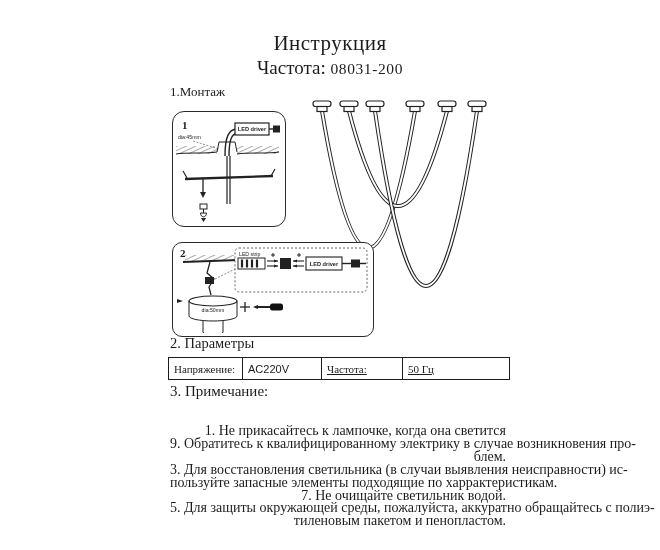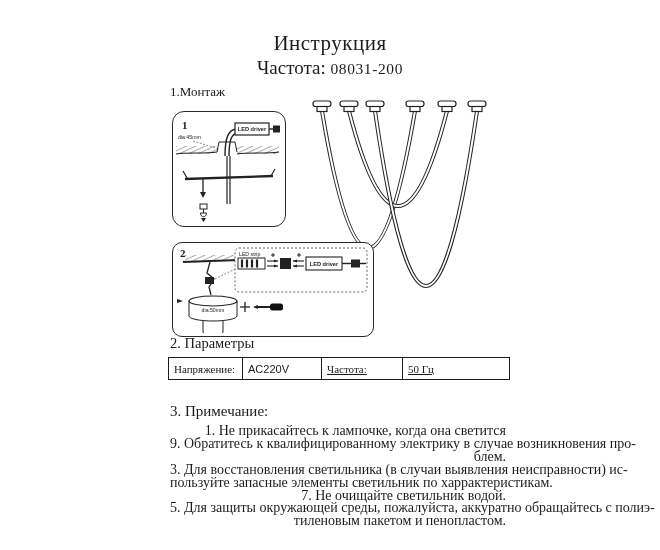--- a/index.html
+++ b/index.html
@@ -6,21 +6,21 @@
   .page{
     position:relative;width:660px;height:528px;background:#ffffff;
     font-family:"Liberation Serif", serif;color:#1c1c1c;overflow:hidden;
   }
   .title{position:absolute;top:31px;left:0;width:660px;text-align:center;
     font-size:21px;letter-spacing:0.5px;}
   .model-line{position:absolute;top:57px;left:0;width:660px;text-align:center;font-size:19px;}
   .model-number{font-family:Liberation Serif, serif;font-size:15.5px;letter-spacing:0.6px;}
   .h-montage{position:absolute;left:170px;top:84px;font-size:13px;}
   .h-params{position:absolute;left:170px;top:335px;font-size:14.5px;}
-  .h-notes{position:absolute;left:170px;top:403px;font-size:15px;}
+  .h-notes{position:absolute;left:170px;top:383px;font-size:15px;}
 
   .step-box{position:absolute;border:1.5px solid #2a2a2a;border-radius:12px;background:#fff;}
   .step1{left:172px;top:111px;width:112px;height:114px;}
   .step2{left:172px;top:242px;width:200px;height:93px;border-radius:10px;}
   .chandelier{position:absolute;left:292px;top:93px;width:212px;height:212px;}
 
   .params-table{position:absolute;left:168px;top:357px;border-collapse:collapse;
     border:1.5px solid #1c1c1c;}
   .params-table td{border:1px solid #1c1c1c;height:21px;padding:0 4px 0 5px;
     font-size:11px;vertical-align:middle;}
@@ -232,19 +232,19 @@
   </tbody>
     </table>
 
   <div class="h-notes">3. Примечание:</div>
 
   <div class="notes">
     <div class="note-line">1. Не прикасайтесь к лампочке, когда она светится</div>
     <div class="note-line">9. Обратитесь к квалифицированному электрику в случае возникновения про-</div>
     <div class="note-line">блем.</div>
     <div class="note-line">3. Для восстановления светильника (в случаи выявления неисправности) ис-</div>
-    <div class="note-line">пользуйте запасные элементы светильник по харрактеристикам.</div>
+    <div class="note-line">пользуйте запасные элементы подходящие по харрактеристикам.</div>
     <div class="note-line">7. Не очищайте светильник водой.</div>
     <div class="note-line">5. Для защиты окружающей среды, пожалуйста, аккуратно обращайтесь с полиэ-</div>
     <div class="note-line">тиленовым пакетом и пенопластом.</div>
   </div>
 
 </div>
 
 </body></html>

